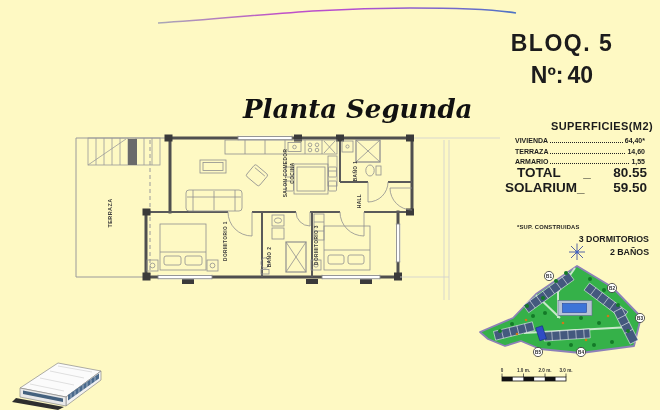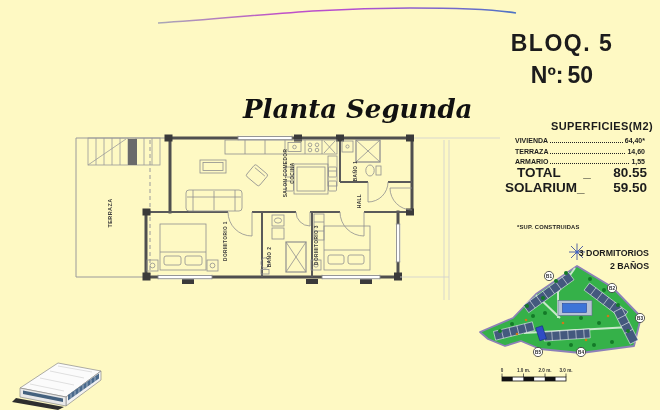--- a/index.html
+++ b/index.html
@@ -18,21 +18,21 @@
   
   .sup{left:503px;top:120px;width:150px;}
   .sup-title{font-size:11px;font-weight:bold;text-align:right;letter-spacing:.4px;}
   .sup-rows{margin-top:4px;}
   .sup-row{display:flex;align-items:baseline;font-size:7px;font-weight:bold;margin-top:2.5px;padding:0 8px 0 12px;}
   .sup-row .leader{flex:1;border-bottom:1.2px dotted #222;margin:0 2px;height:6px;}
   .totals{margin-top:0;font-size:13.5px;font-weight:bold;line-height:1.12;}
   .total-row{display:flex;justify-content:space-between;padding:0 6px 0 14px;}
   .total-row2{display:flex;justify-content:space-between;padding:0 6px 0 2px;}
   .footnote{margin-top:29px;font-size:5.8px;font-weight:bold;padding-left:14px;letter-spacing:.2px;}
-  .features{margin-top:17px;text-align:right;font-size:8.8px;font-weight:bold;padding-right:4px;line-height:1.5;}
+  .features{margin-top:3px;text-align:right;font-size:8.8px;font-weight:bold;padding-right:4px;line-height:1.5;}
 </style>
 </head>
 <body>
 
 <div class="page">
 
   <svg class="abs" style="left:0;top:0" width="660" height="410" viewBox="0 0 660 410">
     <defs>
       <linearGradient id="curveGrad" x1="0" y1="0" x2="1" y2="0">
         <stop offset="0" stop-color="#a9a9b5"></stop>
@@ -336,21 +336,21 @@
       <polygon points="23,390.5 63,398.5 63,402 23,394" fill="#44617e"></polygon>
       <polygon points="16,398 64,407 58,410 12,402" fill="#2e2e2e"></polygon>
     </g>
     <path d="M94,392.5 H590" stroke="url(#lineGrad)" stroke-width="1.4"></path>
   </svg>
 
   <div class="abs header">
     <div class="line1">BLOQ. 5</div>
     <div class="line2">
       <span>Nº:</span>
-      <span>50</span>
+      <span>40</span>
     </div>
   </div>
 
   <div class="abs plan-title">Planta Segunda</div>
 
   <div class="abs sup">
     <div class="sup-title">SUPERFICIES(M2)</div>
     <div class="sup-rows">
       <div class="sup-row">
         <span>VIVIENDA</span>

